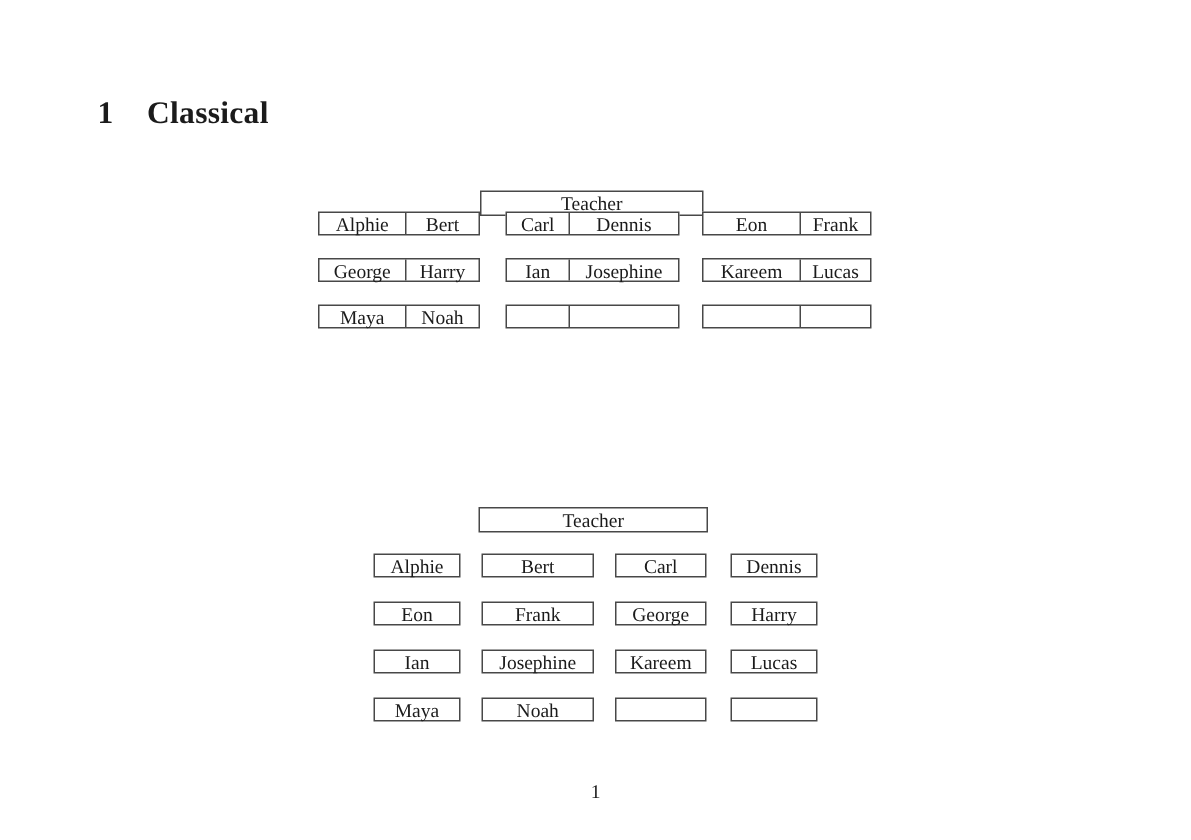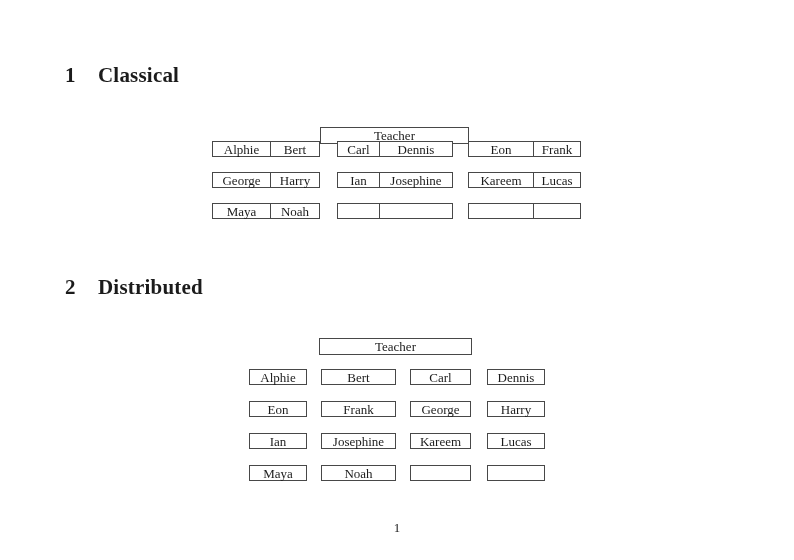--- a/index.html
+++ b/index.html
@@ -124,23 +124,20 @@
   </div>
   <div class="desk c2" style="left:337px;top:203px">
     <div class="cell"></div>
     <div class="cell"></div>
   </div>
   <div class="desk c3" style="left:468px;top:203px">
     <div class="cell"></div>
     <div class="cell"></div>
   </div>
 
-  <div class="heading" style="top:275px">
-    <span class="sec-num">2</span><span class="sec-title">Distributed</span>
-  </div>
 
   <div class="box teacher" style="left:319px;top:318px;width:153px">Teacher</div>
 
   <div class="box" style="left:249px;top:349px;width:58px">Alphie</div>
   <div class="box" style="left:321px;top:349px;width:75px">Bert</div>
   <div class="box" style="left:410px;top:349px;width:61px">Carl</div>
   <div class="box" style="left:487px;top:349px;width:58px">Dennis</div>
 
   <div class="box" style="left:249px;top:381px;width:58px">Eon</div>
   <div class="box" style="left:321px;top:381px;width:75px">Frank</div>

